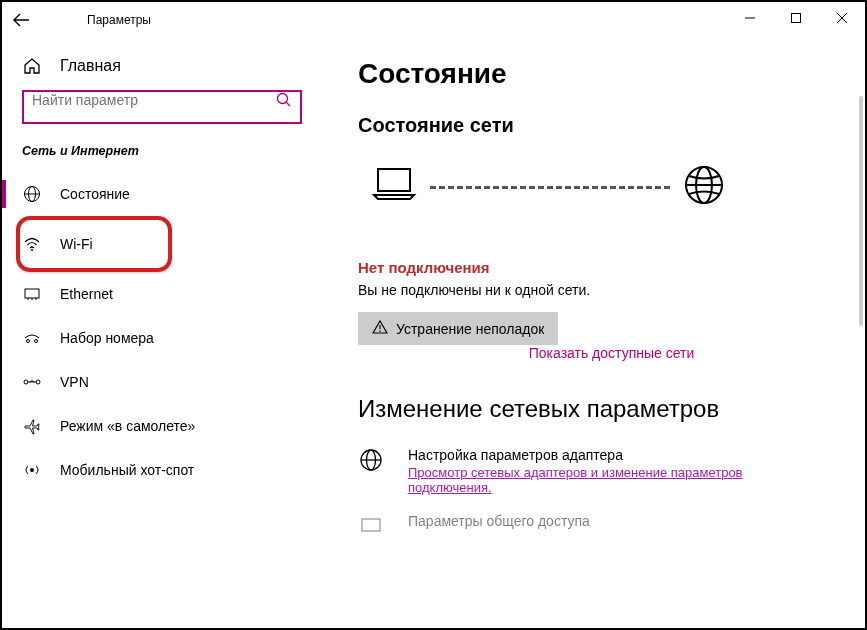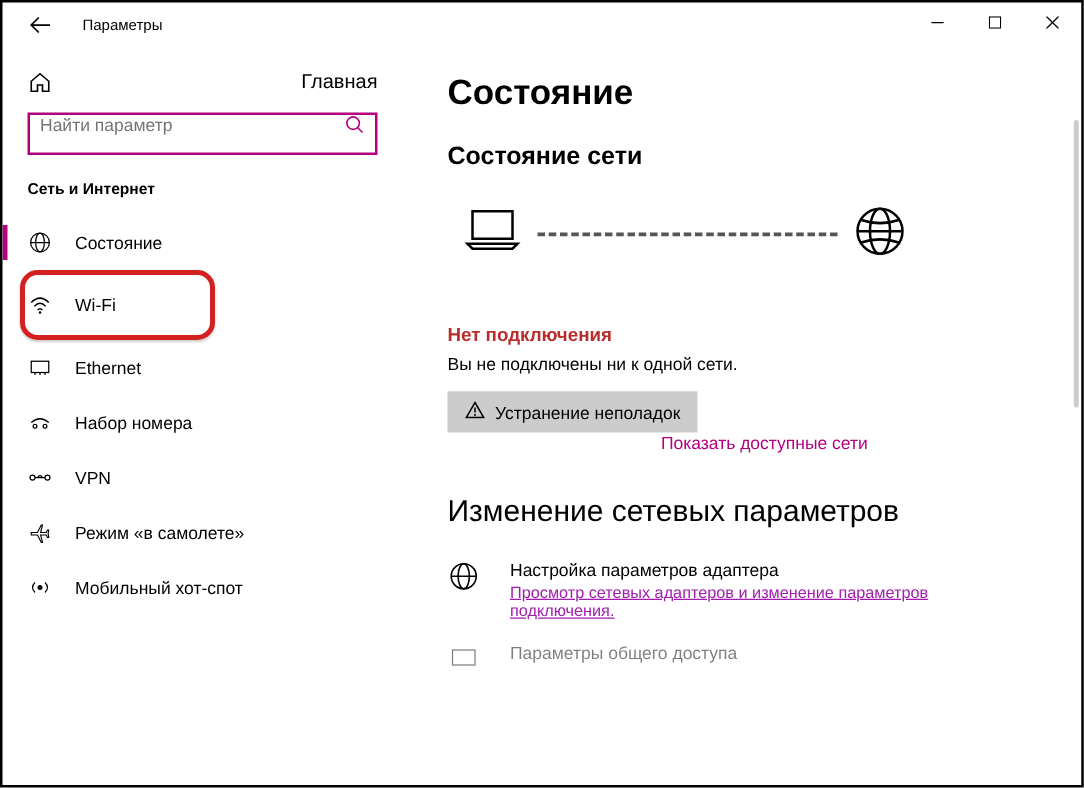--- a/index.html
+++ b/index.html
@@ -1,28 +1,28 @@
 <!DOCTYPE html>
 <html><head>
   <meta charset="utf-8">
   <style>
     * { margin: 0; padding: 0; box-sizing: border-box; font-family: 'Segoe UI', sans-serif; }
     body { background: #fff; width: 867px; height: 630px; overflow: hidden; border: 2px solid #000; position: relative; }
-    .titlebar { height: 36px; display: flex; align-items: center; padding-left: 16px; }
+    .titlebar { height: 36px; display: flex; align-items: center; padding-left: 5px; gap: 32px; }
     .back-btn { width: 28px; height: 28px; display: flex; align-items: center; justify-content: center; cursor: pointer; margin-right: 20px; }
     .app-title { font-size: 12px; color: #000; }
     .window-controls { position: absolute; top: 0; right: 0; display: flex; }
     .win-ctrl { width: 46px; height: 32px; display: flex; align-items: center; justify-content: center; cursor: pointer; }
     .content { display: flex; height: calc(100% - 36px); }
     .sidebar { width: 320px; padding: 8px 0 0 0; }
-    .home-row { display: flex; align-items: center; padding: 10px 20px 14px 20px; gap: 18px; justify-content: space-between; }
+    .home-row { display: flex; align-items: center; padding: 10px 20px 14px 20px; gap: 18px; }
     .search-wrap { margin: 0 20px 20px 20px; }
     .search-box { width: 100%; height: 34px; border: 2px solid #b4007f; display: flex; align-items: flex-start; padding: 0 8px; }
     .search-box input { flex: 1; border: none; outline: none; font-size: 14px; color: #666; background: transparent; }
-    .section-title { font-size: 12.5px; font-weight: 600; padding: 0 20px 14px 20px; }
+    .section-title { font-size: 12.5px; font-weight: 600; padding: 0 20px 14px 20px; font-style: italic; }
     .nav-item { display: flex; align-items: center; height: 44px; padding: 0 20px; gap: 18px; cursor: pointer; position: relative; font-size: 14px; }
     .nav-item.active::before { content: ''; position: absolute; left: 0; top: 8px; bottom: 8px; width: 4px; background: #b4007f; }
     .nav-icon { width: 20px; height: 20px; display: flex; align-items: center; justify-content: center; flex-shrink: 0; }
     .highlight-wifi { border: 4px solid #d32020; border-radius: 14px; width: 156px; height: 56px; padding-left: 2px; margin-left: 14px; box-shadow: 0 1px 2px rgba(0,0,0,0.2); text-align: center; }
     .main { flex: 1; padding: 20px 0 0 36px; position: relative; overflow: hidden; }
     .page-title { font-size: 28px; font-weight: 600; margin-bottom: 24px; }
     .sub-title { font-size: 20px; font-weight: 600; margin-bottom: 26px; }
     .net-diagram { display: flex; align-items: center; gap: 0; margin-bottom: 48px; padding-left: 12px; }
     .dashed-line { width: 240px; border-top: 3px dashed #555; margin: 0 12px; }
     .status-label { color: #b92d2d; font-size: 15px; font-weight: 600; margin-bottom: 6px; }

